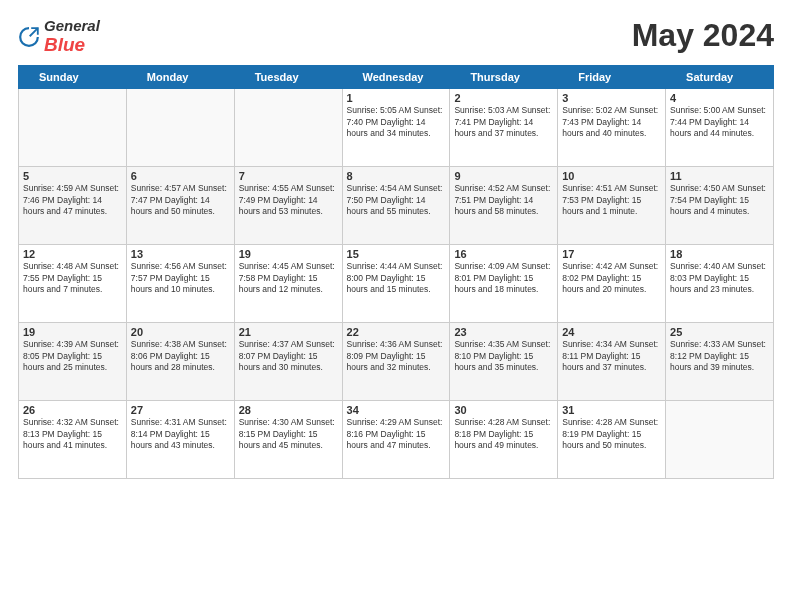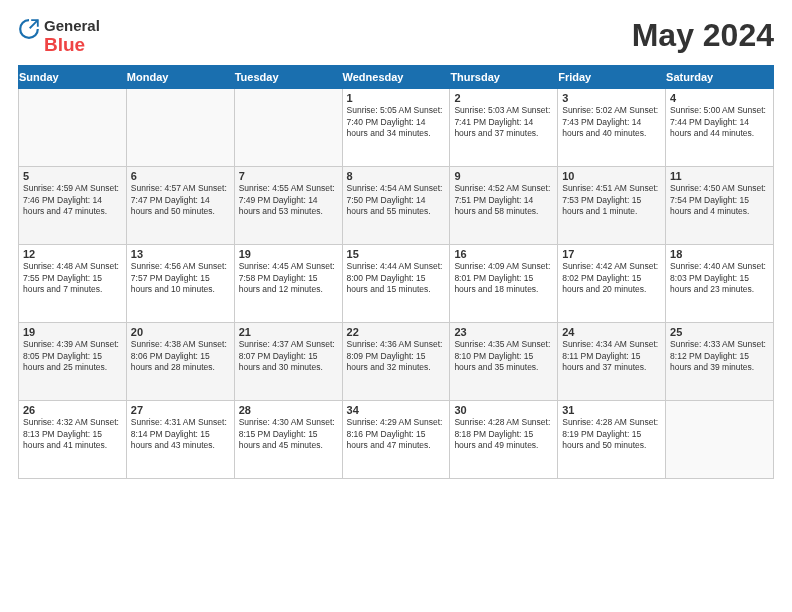--- a/index.html
+++ b/index.html
@@ -16,22 +16,23 @@
       padding: 18px 18px 10px 18px;
     }
     .header {
       display: flex;
       justify-content: space-between;
       align-items: flex-start;
       margin-bottom: 10px;
     }
     .logo {
       display: flex;
-      align-items: flex-start;
+      align-items: center;
       gap: 4px;
+      font-style: italic;
     }
     .logo-text {
       display: flex;
       flex-direction: column;
       line-height: 1.1;
     }
     .logo-general {
       font-size: 15px;
       font-weight: bold;
       color: #333;
@@ -62,21 +63,21 @@
     .calendar {
       width: 100%;
       border-collapse: collapse;
       table-layout: fixed;
     }
     .calendar thead th {
       background: #1a6faf;
       color: #fff;
       font-size: 11px;
       font-weight: bold;
-      padding: 5px 0;
+      padding: 5px 20px;
       text-align: left;
       border: 1px solid #1a6faf;
     }
     .calendar tbody td {
       border: 1px solid #ccc;
       vertical-align: top;
       padding: 3px 4px;
       height: 78px;
       background: #fff;
       font-size: 9px;

